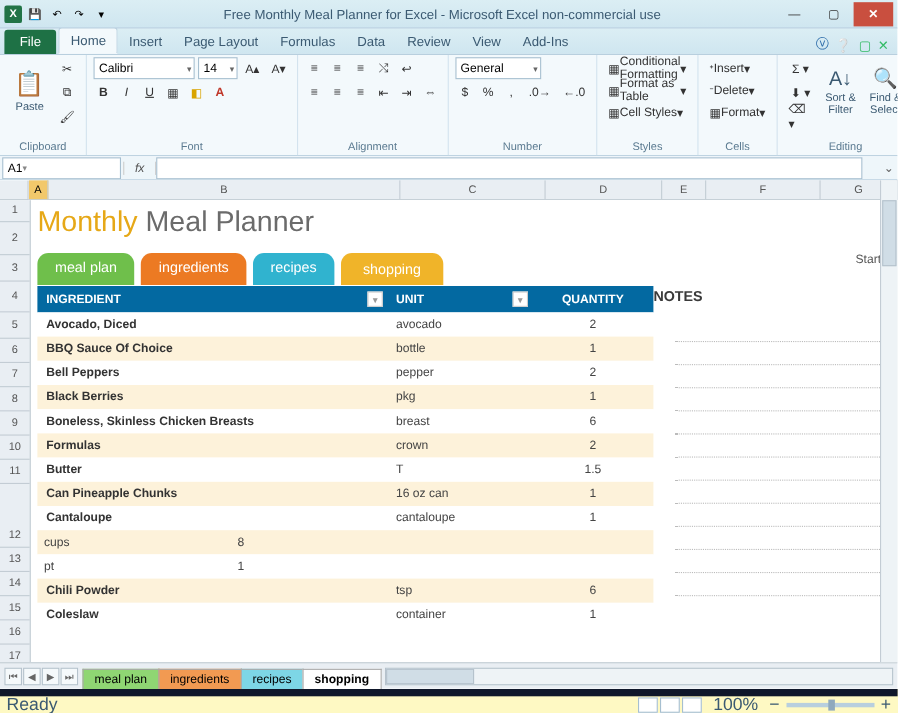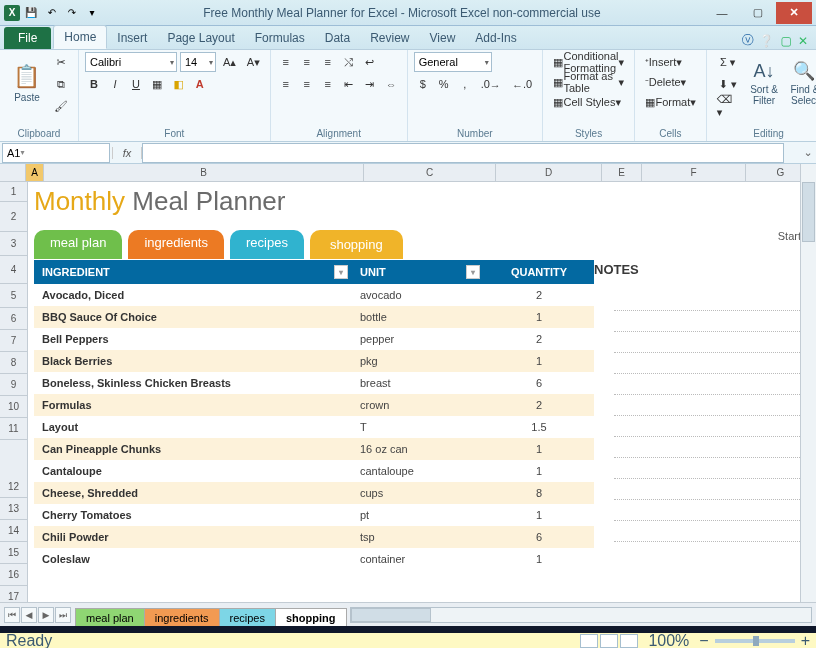--- a/index.html
+++ b/index.html
@@ -373,41 +373,39 @@
               <div class="c1">Boneless, Skinless Chicken Breasts</div>
               <div class="c2">breast</div>
               <div class="c3">6</div>
             </div>
             <div class="trow even">
               <div class="c1">Formulas</div>
               <div class="c2">crown</div>
               <div class="c3">2</div>
             </div>
             <div class="trow odd">
-              <div class="c1">Layout</div>
+              <div class="c1">Butter</div>
               <div class="c2">T</div>
               <div class="c3">1.5</div>
             </div>
             <div class="trow even">
               <div class="c1">Can Pineapple Chunks</div>
               <div class="c2">16 oz can</div>
               <div class="c3">1</div>
             </div>
             <div class="trow odd">
               <div class="c1">Cantaloupe</div>
               <div class="c2">cantaloupe</div>
               <div class="c3">1</div>
             </div>
             <div class="trow even">
-              <div class="c1">Cheese, Shredded</div>
               <div class="c2">cups</div>
               <div class="c3">8</div>
             </div>
             <div class="trow odd">
-              <div class="c1">Cherry Tomatoes</div>
               <div class="c2">pt</div>
               <div class="c3">1</div>
             </div>
             <div class="trow even">
               <div class="c1">Chili Powder</div>
               <div class="c2">tsp</div>
               <div class="c3">6</div>
             </div>
             <div class="trow odd">
               <div class="c1">Coleslaw</div>

